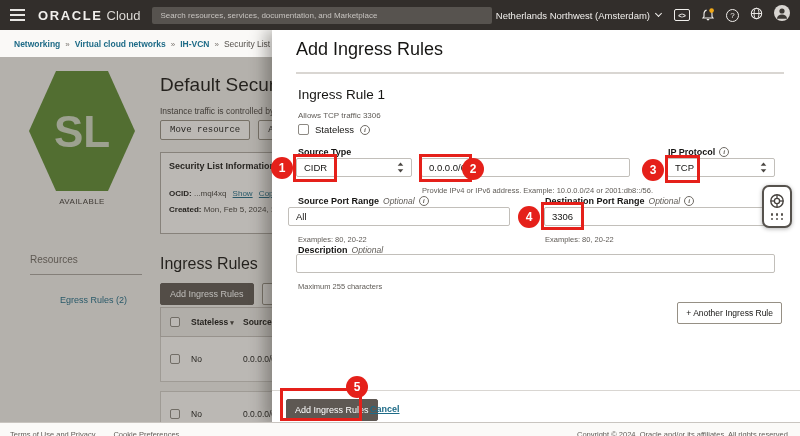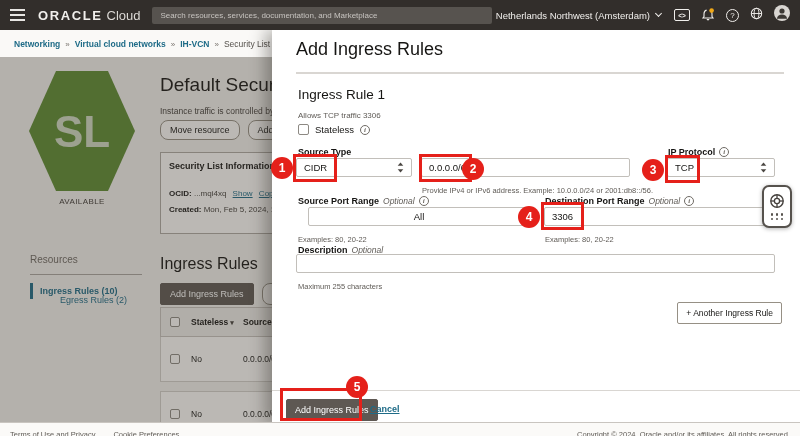--- a/index.html
+++ b/index.html
@@ -43,22 +43,22 @@
   .crumb-sep::after { content:"»"; color:#7a756f; font-size:8px; }
 
   
   .underlay { position:absolute; top:57px; left:0; width:800px; height:365px; background:#f3f1ef; z-index:1; }
   .underlay > * { position:absolute; }
   .hexagon { left:28px; top:13px; }
   .hex-status { left:28px; top:140px; width:108px; text-align:center; font-size:8px; color:#3f3b37; letter-spacing:.4px; }
   .page-title { left:160px; top:17px; font-size:19px; color:#161513; white-space:nowrap; }
   .page-subtitle { left:160px; top:49px; font-size:8.5px; color:#44403c; white-space:nowrap; }
   .action-row { left:160px; top:63px; display:flex; gap:8px; }
-  .btn-secondary { background:#fdfcfb; border:1px solid #969085; border-radius:8px; font-size:9px;
-            color:#161513; padding:4px 9px; font-family:Liberation Sans, sans-serif; white-space:nowrap; cursor:pointer; }
+  .btn-secondary { background:#fdfcfb; border:1px solid #969085; border-radius:2px; font-size:9px;
+            color:#161513; padding:4px 9px; font-family:Liberation Mono, monospace; white-space:nowrap; cursor:pointer; }
   .info-box { left:160px; top:95px; width:136px; height:82px; background:#fdfcfb; border:1px solid #aeaaa4; padding:8px; }
   .info-box-header { font-size:9px; font-weight:bold; color:#161513; margin-bottom:18px; white-space:nowrap; }
   .info-line { font-size:8px; color:#44403c; margin-bottom:7px; white-space:nowrap; }
   .info-line b { color:#161513; }
   .mini-link { color:var(--link-teal); text-decoration:underline; margin-left:4px; cursor:pointer; }
   .resources-header { left:30px; top:197px; font-size:10px; color:#6f6a64; }
   .resources-divider { left:30px; top:217px; width:112px; border-top:1px solid #a9a5a0; }
   .res-link-active { left:30px; top:226px; border-left:3px solid var(--link-teal); padding:3px 0 3px 7px;
             font-size:9px; font-weight:bold; color:var(--link-teal); cursor:pointer; }
   .res-link { left:40px; top:238px; font-size:9px; color:var(--link-teal); cursor:pointer;padding-left:20px; }
@@ -98,21 +98,21 @@
   .fld { height:19px; border:1px solid #c2bfba; border-radius:2px; background:#fff; font-size:9.5px;
             color:#161513; font-family:inherit; }
   .select { display:flex; align-items:center; justify-content:space-between; padding:0 7px; cursor:pointer; }
   input.fld { padding:0 7px; }
   .helper { font-size:7.5px; color:#5f5b56; white-space:nowrap; }
 
   .lbl-source-type { left:26px; top:117px; } .fld-source-type { left:24px; top:128px; width:116px; }
   .lbl-source-cidr { left:150px; top:131px; } .fld-source-cidr { left:149px; top:128px; width:209px; }
   .lbl-ip-protocol { left:396px; top:117px; } .fld-ip-protocol { left:395px; top:128px; width:108px; }
   .helper-cidr { left:150px; top:156px; }
-  .lbl-source-port { left:26px; top:166px; } .fld-source-port { left:36px; top:177px; width:222px;text-align:center; }
+  .lbl-source-port { left:26px; top:166px; } .fld-source-port { left:16px; top:177px; width:222px; }
   .lbl-dest-port { left:273px; top:166px; } .fld-dest-port { left:272px; top:177px; width:231px; }
   .helper-source-port { left:26px; top:205px; } .helper-dest-port { left:273px; top:205px; }
   .lbl-desc { left:26px; top:215px; } .fld-desc { left:24px; top:224px; width:479px; }
   .helper-desc { left:26px; top:252px; }
   .another-btn { right:18px; top:272px; background:#fff; border:1px solid #969085; border-radius:2px;
             font-size:8.5px; color:#161513; padding:5px 8px; font-family:Liberation Sans, sans-serif; cursor:pointer; }
   .panel-footer-divider { left:0; top:360px; width:528px; border-top:1px solid #d9d6d2; }
   .submit-btn { left:14px; top:369px; background:var(--button-dark); border:1px solid var(--button-dark);
             border-radius:2px; color:#fff; font-size:9px; padding:5px 8px; font-family:inherit; cursor:pointer; }
   .cancel-link { left:98px; top:374px; font-size:9px; font-weight:bold; color:var(--link-teal);
@@ -222,21 +222,20 @@
         <span class="mini-link">Show</span>
         <span class="mini-link">Copy</span>
       </div>
       <div class="info-line">
         <b>Created:</b>
         <span>Mon, Feb 5, 2024, 11</span>
       </div>
     </div>
     <div class="resources-header">Resources</div>
     <div class="resources-divider"></div>
-    <div class="res-link-active">Ingress Rules (10)</div>
     <div class="res-link">Egress Rules (2)</div>
     <h2 class="main-heading" style="margin:0;font-weight:normal;">Ingress Rules</h2>
     <div class="bg-btn-row">
       <button class="btn-dark">Add Ingress Rules</button>
       <button class="btn-secondary">Edit</button>
     </div>
     <div class="bg-table">
       <div class="tbl-header">
         <span class="cb"></span>
         <span class="cell-stateless">

